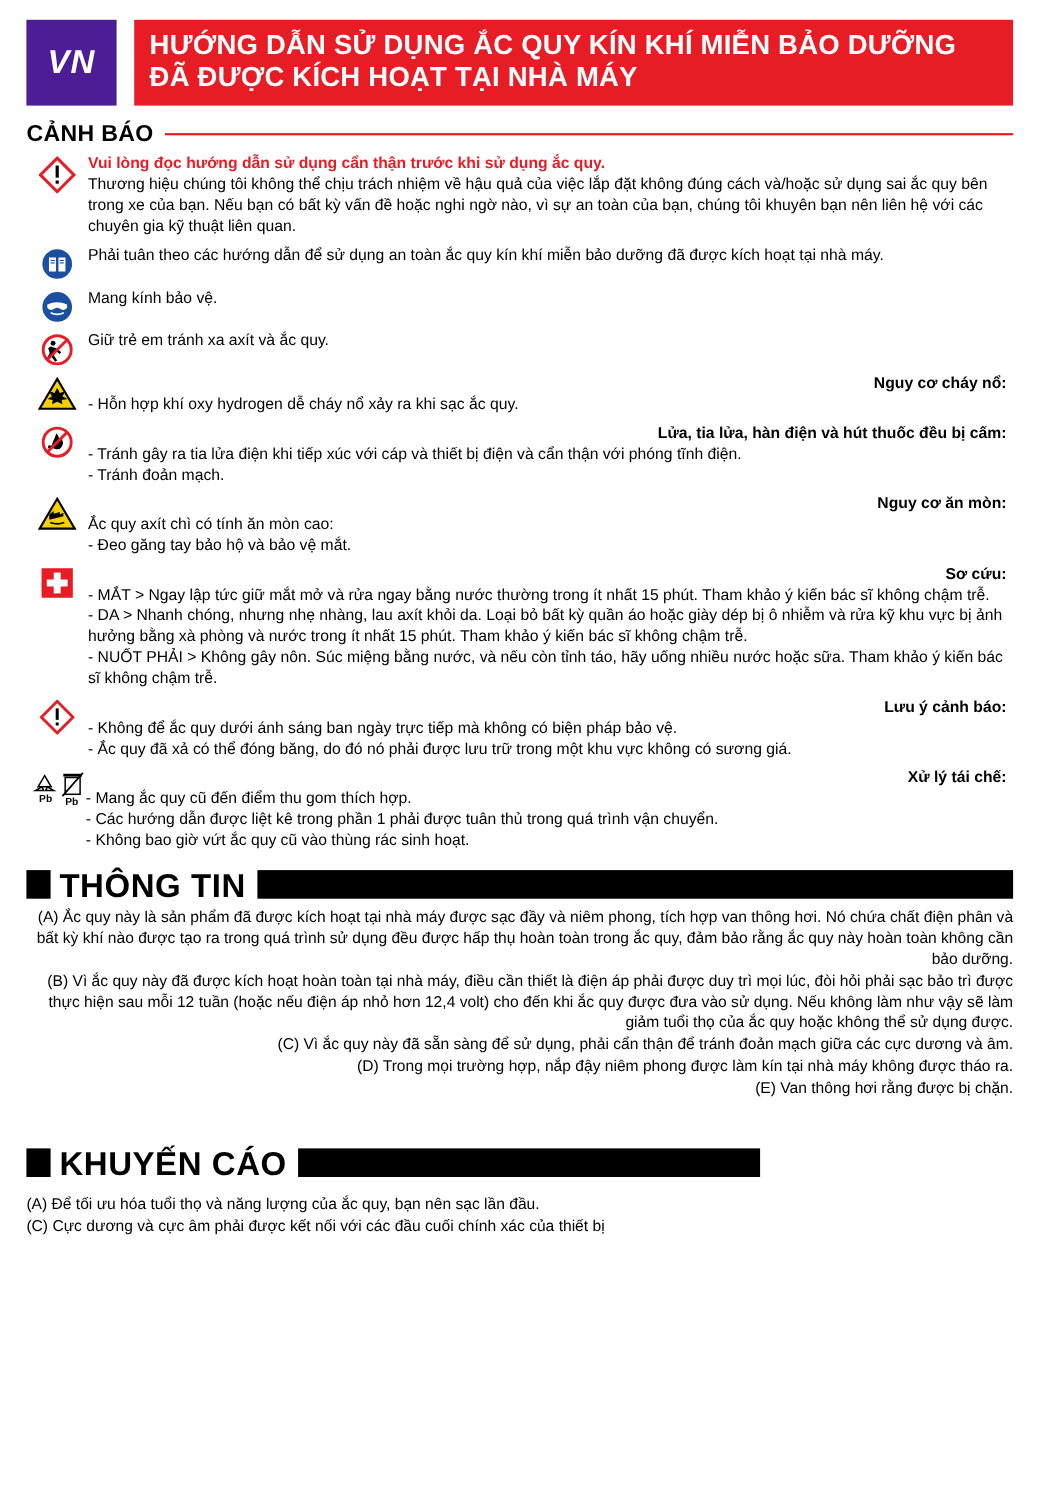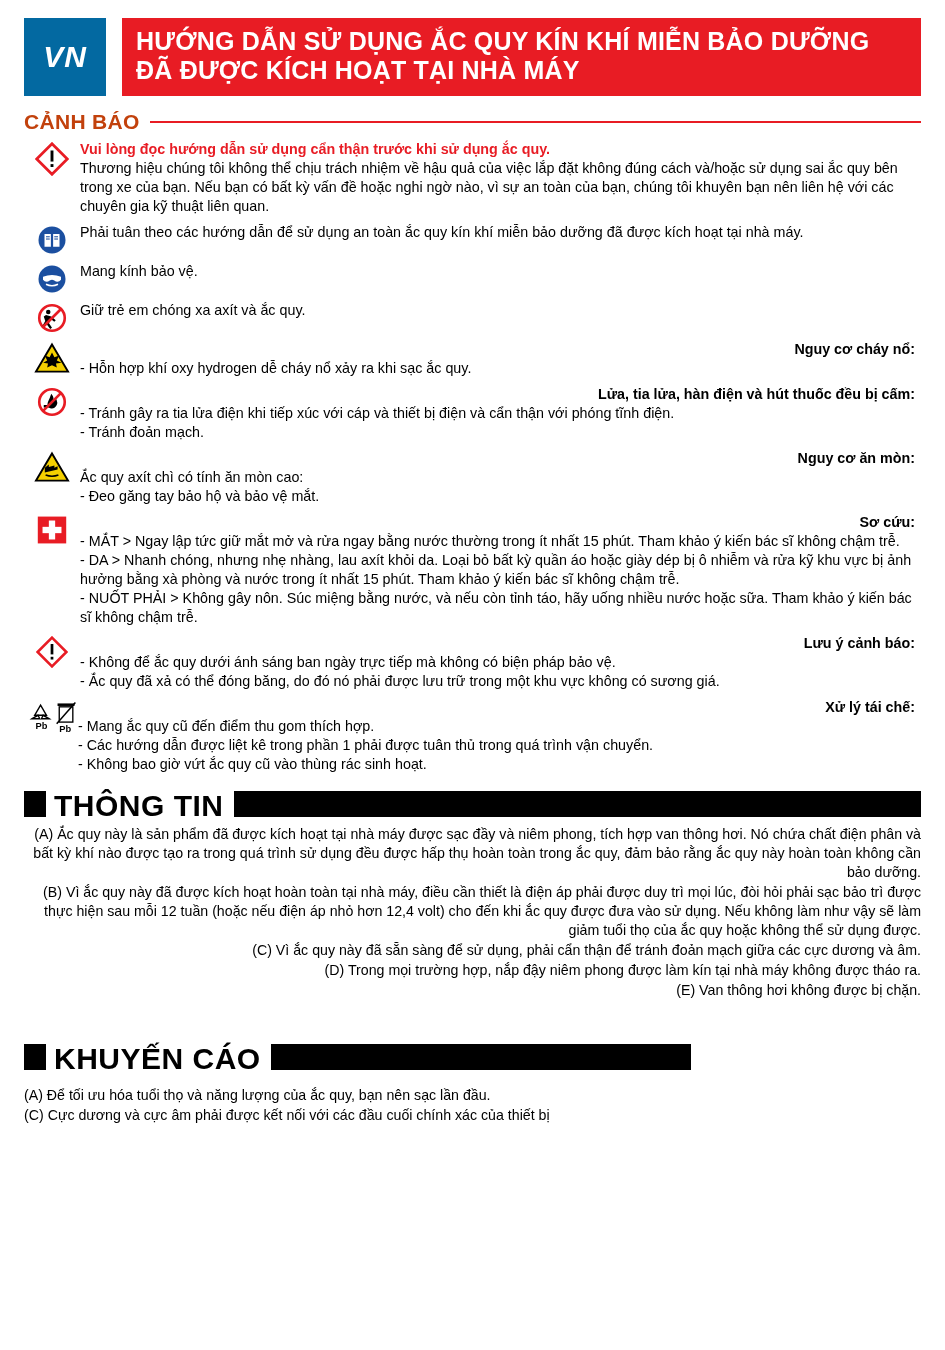--- a/index.html
+++ b/index.html
@@ -24,21 +24,21 @@
   }
   
   .header {
     display: flex;
     align-items: stretch;
     height: 78px;
     margin-bottom: 14px;
   }
   .vn-badge {
     width: 82px;
-    background: #0369a1;
+    background: #4c1d95;
     color: #ffffff;
     display: flex;
     align-items: center;
     justify-content: center;
     font-size: 30px;
     font-weight: bold;
     font-style: italic;
     letter-spacing: 1px;
   }
   .header-title {
@@ -58,21 +58,21 @@
     line-height: 1.18;
     letter-spacing: 0.2px;
   }
   
   .warn-head {
     display: flex;
     align-items: center;
     margin: 6px 0 6px 0;
   }
   .warn-head .label {
-    color: #c2410c;
+    color: #000000;
     font-size: 21px;
     font-weight: bold;
     letter-spacing: 0.3px;
     white-space: nowrap;
   }
   .warn-head .rule {
     flex: 1;
     height: 2px;
     background: #e81c24;
     margin-left: 10px;
@@ -206,21 +206,21 @@
   <div class="row">
     <div class="icon-cell">
       <svg width="30" height="30" viewBox="0 0 40 40">
         <circle cx="20" cy="20" r="17" fill="#fff" stroke="#e81c24" stroke-width="3.5"></circle>
         <circle cx="15" cy="12" r="3" fill="#000"></circle>
         <path d="M12 16 l7 2 l6 5 l-2 2 l-5 -4 l-2 6 l4 6 l-2.5 1.5 l-5 -7 l-3 5 l-2.5 -1.5 l4 -7 l-2 -6 z" fill="#000"></path>
         <line x1="7" y1="33" x2="33" y2="7" stroke="#e81c24" stroke-width="3.5"></line>
       </svg>
     </div>
     <div class="txt-cell">
-      <p>Giữ trẻ em chóng xa axít và ắc quy.</p>
+      <p>Giữ trẻ em tránh xa axít và ắc quy.</p>
     </div>
   </div>
 
   <div class="row">
     <div class="icon-cell">
       <svg width="36" height="32" viewBox="0 0 44 40">
         <polygon points="22,3 42,37 2,37" fill="#f4d000" stroke="#000" stroke-width="2.4"></polygon>
         <polygon points="22,13 25,19 31,17 28,23 34,26 27,27 28,32 22,29 16,32 17,27 11,26 16,23 13,17 19,19" fill="#000"></polygon>
       </svg>
     </div>
@@ -318,21 +318,21 @@
   <div class="band">
     <div class="sq"></div>
     <div class="band-title">THÔNG TIN</div>
     <div class="bar"></div>
   </div>
   <div class="info-block">
     <p class="para">(A) Ắc quy này là sản phẩm đã được kích hoạt tại nhà máy được sạc đầy và niêm phong, tích hợp van thông hơi. Nó chứa chất điện phân và bất kỳ khí nào được tạo ra trong quá trình sử dụng đều được hấp thụ hoàn toàn trong ắc quy, đảm bảo rằng ắc quy này hoàn toàn không cần bảo dưỡng.</p>
     <p class="para">(B) Vì ắc quy này đã được kích hoạt hoàn toàn tại nhà máy, điều cần thiết là điện áp phải được duy trì mọi lúc, đòi hỏi phải sạc bảo trì được thực hiện sau mỗi 12 tuần (hoặc nếu điện áp nhỏ hơn 12,4 volt) cho đến khi ắc quy được đưa vào sử dụng. Nếu không làm như vậy sẽ làm giảm tuổi thọ của ắc quy hoặc không thể sử dụng được.</p>
     <p class="para">(C) Vì ắc quy này đã sẵn sàng để sử dụng, phải cẩn thận để tránh đoản mạch giữa các cực dương và âm.</p>
     <p class="para">(D) Trong mọi trường hợp, nắp đậy niêm phong được làm kín tại nhà máy không được tháo ra.</p>
-    <p class="para">(E) Van thông hơi không được bị chặn.</p>
+    <p class="para">(E) Van thông hơi rằng được bị chặn.</p>
   </div>
 
   <div class="spacer"></div>
 
   <div class="band short">
     <div class="sq"></div>
     <div class="band-title">KHUYẾN CÁO</div>
     <div class="bar"></div>
   </div>
   <div class="rec-block">

